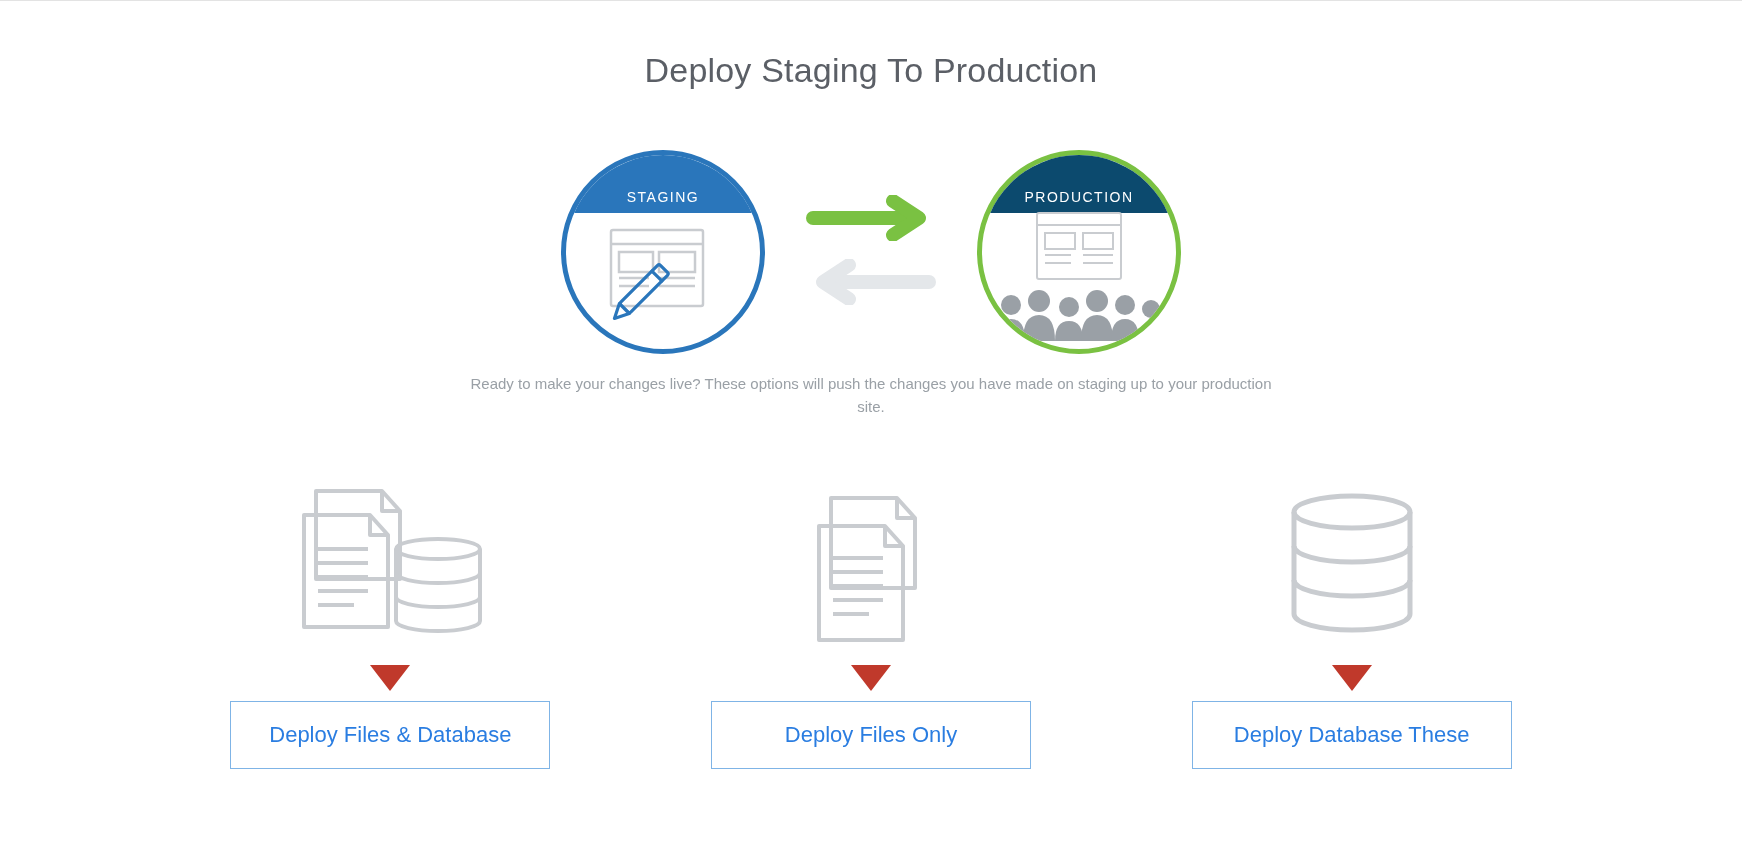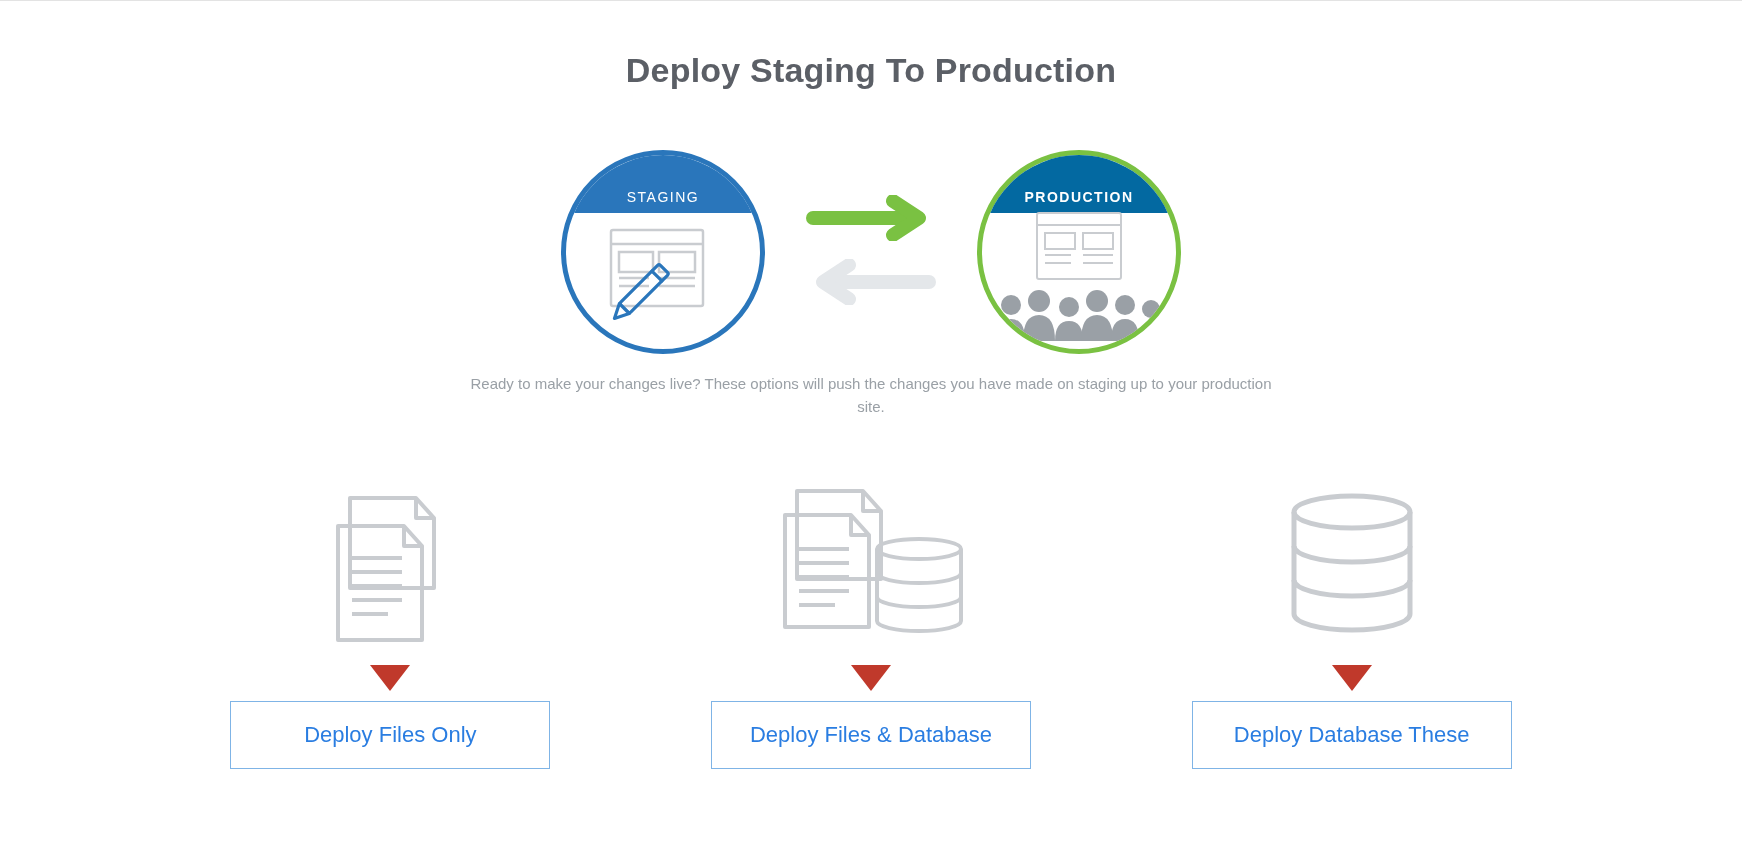--- a/index.html
+++ b/index.html
@@ -9,21 +9,21 @@
     background: #fff;
     color: #333;
     width: 1742px;
     border-top: 1px solid #e3e3e3;
   }
   .page {
     padding: 40px 60px 20px;
   }
   h1.page-title {
     text-align: center;
-    font-weight: 700;
+    font-weight: 400;
     font-size: 34px;
     color: #5b5f66;
     margin: 10px 0 60px;
     letter-spacing: .2px;
   }
 
   
   .hero {
     display: flex;
     justify-content: center;
@@ -47,21 +47,21 @@
     height: 58px;
     display: flex;
     align-items: flex-end;
     justify-content: center;
     padding-bottom: 8px;
     color: #fff;
     font-size: 14px;
     letter-spacing: 1.5px;
   }
   .circle.staging .cap { background: #2a76bb; }
-  .circle.production .cap { background: #0369a1; font-weight: bold; }
+  .circle.production .cap { background: #0c4a6e; }
   .circle .inner {
     position: absolute;
     top: 58px; left: 0; right: 0; bottom: 0;
     display: flex;
     align-items: center;
     justify-content: center;
   }
   .arrows {
     display: flex;
     flex-direction: column;
@@ -209,20 +209,55 @@
 
   </div>
 
   <p class="desc">Ready to make your changes live? These options will push the changes you have made on staging up to your production site.</p>
 
   <div class="options">
 
     <div class="option">
       <div class="icon-slot">
         <span>
+          <svg width="200" height="160" viewBox="0 0 200 160">
+            <g fill="none" stroke="#c9ccd0" stroke-width="4" stroke-linejoin="round">
+
+              <path d="M26 4 H92 L110 24 V92 H26 Z"></path>
+              <path d="M92 4 V24 H110"></path>
+
+              <path d="M14 18 H80 L98 38 V130 H14 Z" transform="translate(0,10)"></path>
+              <path d="M80 18 V38 H98" transform="translate(0,10)"></path>
+              <line x1="28" y1="62" x2="78" y2="62"></line>
+              <line x1="28" y1="76" x2="78" y2="76"></line>
+              <line x1="28" y1="90" x2="78" y2="90"></line>
+              <line x1="28" y1="104" x2="78" y2="104"></line>
+              <line x1="28" y1="118" x2="64" y2="118"></line>
+
+              <g transform="translate(104,52)">
+                <ellipse cx="44" cy="10" rx="42" ry="10"></ellipse>
+                <path d="M2 10 V34 A42 10 0 0 0 86 34 V10"></path>
+                <path d="M2 34 V58 A42 10 0 0 0 86 58 V34"></path>
+                <path d="M2 58 V82 A42 10 0 0 0 86 82 V58"></path>
+              </g>
+            </g>
+          </svg>
+        </span>
+      </div>
+      <span class="red-pointer">
+        <svg width="44" height="30" viewBox="0 0 44 30">
+            <polygon points="2,2 42,2 22,28" fill="#c0392b"></polygon>
+          </svg>
+      </span>
+      <button class="opt-btn">Deploy Files &amp; Database</button>
+    </div>
+
+    <div class="option">
+      <div class="icon-slot">
+        <span>
           <svg width="140" height="150" viewBox="0 0 140 150">
             <g fill="none" stroke="#c9ccd0" stroke-width="4" stroke-linejoin="round">
               <path d="M30 6 H96 L114 26 V96 H30 Z"></path>
               <path d="M96 6 V26 H114"></path>
               <path d="M18 20 V134 H102 V100" opacity="0"></path>
               <path d="M18 20 H84 L102 40 V134 H18 Z" transform="translate(0,14)"></path>
               <path d="M84 20 V40 H102" transform="translate(0,14)"></path>
               <line x1="32" y1="66" x2="82" y2="66"></line>
               <line x1="32" y1="80" x2="82" y2="80"></line>
               <line x1="32" y1="94" x2="82" y2="94"></line>
@@ -236,55 +271,20 @@
         <svg width="44" height="30" viewBox="0 0 44 30">
             <polygon points="2,2 42,2 22,28" fill="#c0392b"></polygon>
           </svg>
       </span>
       <button class="opt-btn">Deploy Files Only</button>
     </div>
 
     <div class="option">
       <div class="icon-slot">
         <span>
-          <svg width="200" height="160" viewBox="0 0 200 160">
-            <g fill="none" stroke="#c9ccd0" stroke-width="4" stroke-linejoin="round">
-
-              <path d="M26 4 H92 L110 24 V92 H26 Z"></path>
-              <path d="M92 4 V24 H110"></path>
-
-              <path d="M14 18 H80 L98 38 V130 H14 Z" transform="translate(0,10)"></path>
-              <path d="M80 18 V38 H98" transform="translate(0,10)"></path>
-              <line x1="28" y1="62" x2="78" y2="62"></line>
-              <line x1="28" y1="76" x2="78" y2="76"></line>
-              <line x1="28" y1="90" x2="78" y2="90"></line>
-              <line x1="28" y1="104" x2="78" y2="104"></line>
-              <line x1="28" y1="118" x2="64" y2="118"></line>
-
-              <g transform="translate(104,52)">
-                <ellipse cx="44" cy="10" rx="42" ry="10"></ellipse>
-                <path d="M2 10 V34 A42 10 0 0 0 86 34 V10"></path>
-                <path d="M2 34 V58 A42 10 0 0 0 86 58 V34"></path>
-                <path d="M2 58 V82 A42 10 0 0 0 86 82 V58"></path>
-              </g>
-            </g>
-          </svg>
-        </span>
-      </div>
-      <span class="red-pointer">
-        <svg width="44" height="30" viewBox="0 0 44 30">
-            <polygon points="2,2 42,2 22,28" fill="#c0392b"></polygon>
-          </svg>
-      </span>
-      <button class="opt-btn">Deploy Files &amp; Database</button>
-    </div>
-
-    <div class="option">
-      <div class="icon-slot">
-        <span>
           <svg width="150" height="150" viewBox="0 0 150 150">
             <g fill="none" stroke="#c9ccd0" stroke-width="5">
               <ellipse cx="75" cy="20" rx="58" ry="16"></ellipse>
               <path d="M17 20 V54 A58 16 0 0 0 133 54 V20"></path>
               <path d="M17 54 V88 A58 16 0 0 0 133 88 V54"></path>
               <path d="M17 88 V122 A58 16 0 0 0 133 122 V88"></path>
             </g>
           </svg>
         </span>
       </div>

